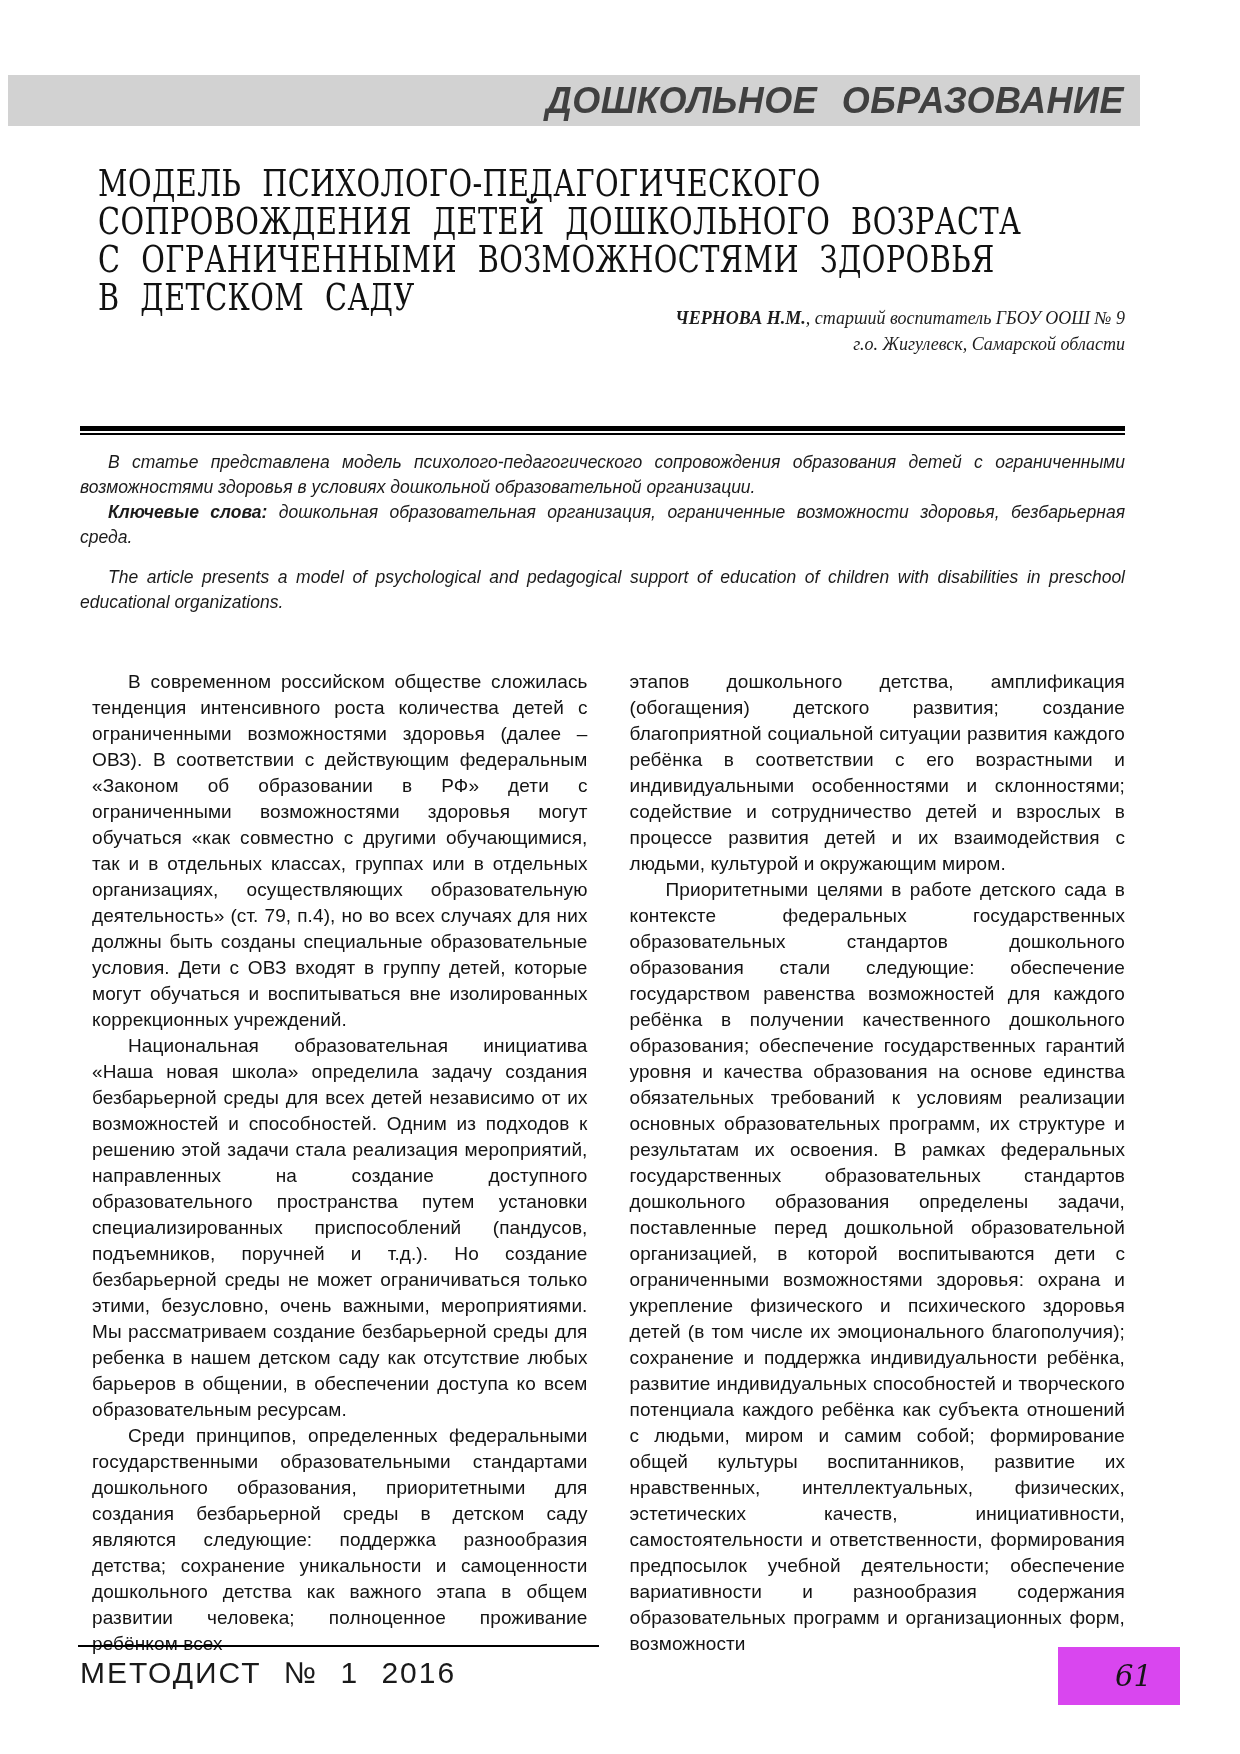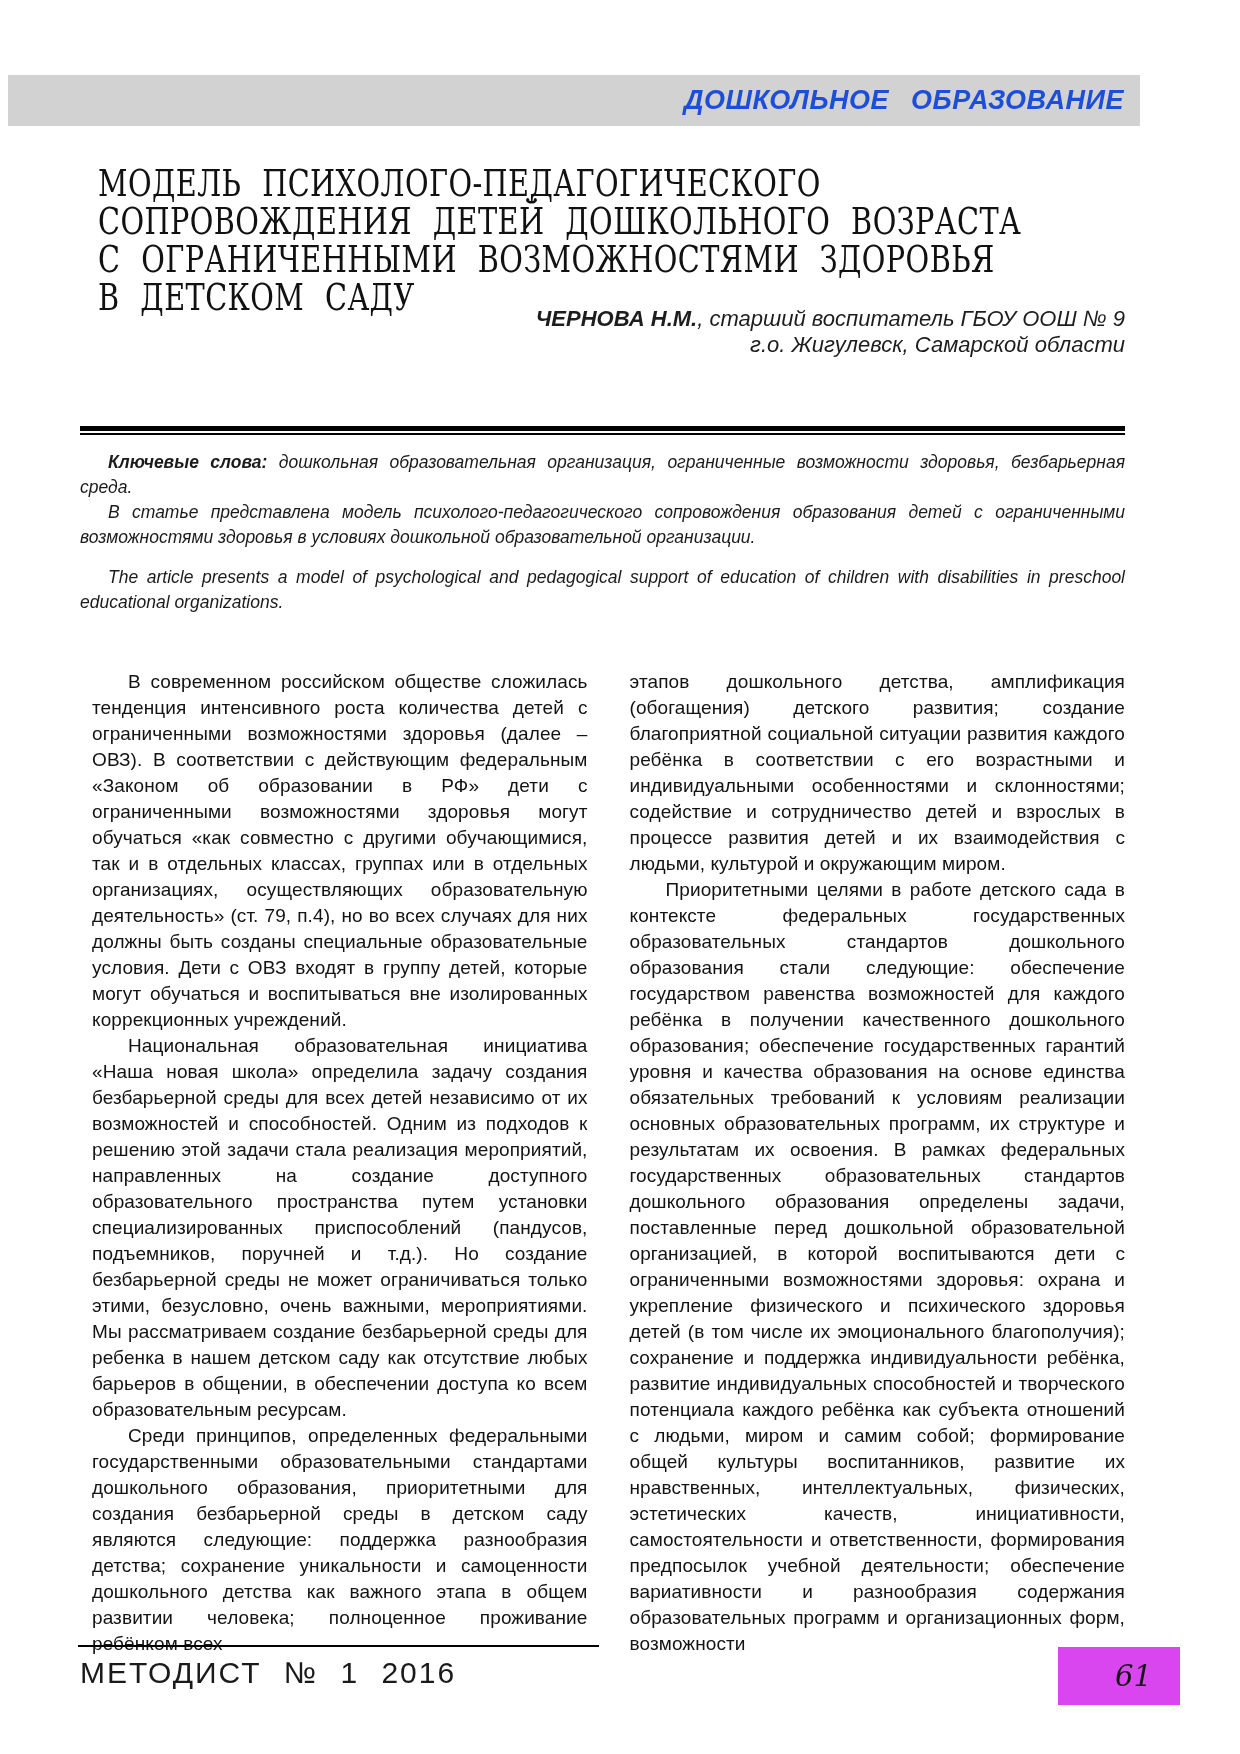--- a/index.html
+++ b/index.html
@@ -13,38 +13,38 @@
   }
   .section-bar {
     position: absolute; left: 8px; top: 75px;
     width: 1116px; height: 51px;
     background: #d2d2d2;
     display: flex; align-items: center; justify-content: flex-end;
     padding-right: 16px;
   }
   .section-bar span {
     font-style: italic; font-weight: bold;
-    font-size: 27px; letter-spacing: 0.5px; word-spacing: 14px;
-    color: #1d4ed8;
+    font-size: 36px; letter-spacing: 0.5px; word-spacing: 14px;
+    color: #404040;
   }
   .title {
     position: absolute; left: 80px; top: 146px; margin: 18px;
     font-family: "DejaVu Serif", serif; font-weight: normal;
     color: #111;
   }
   .title-line {
     display: block; white-space: nowrap;
     font-size: 36px; line-height: 38px;
     letter-spacing: 0.5px; word-spacing: 14px;
     transform: scale(0.80, 1.05); transform-origin: 0 50%;
   }
   .author-block {
     position: absolute; left: 80px; top: 306px; width: 1045px;
     text-align: right; font-style: italic;
-    font-size: 22px; line-height: 25.5px; color: #1d1d1d;
+    font-size: 18px; line-height: 25.5px; color: #1d1d1d; font-family: Liberation Serif, serif;
   }
   .author-block b { font-style: italic; }
   .rule {
     position: absolute; left: 80px; top: 426px; width: 1045px;
     height: 2px;
     border-top: 5px solid #000; border-bottom: 2px solid #000;
   }
   .abstract {
     position: absolute; left: 80px; width: 1045px;
     font-style: italic; font-size: 17.5px; line-height: 25px;
@@ -102,22 +102,22 @@
 </h1>
 
 <div class="author-block">
   <div><b>ЧЕРНОВА Н.М.</b><span>, старший воспитатель ГБОУ ООШ № 9</span></div>
   <div>г.о. Жигулевск, Самарской области</div>
 </div>
 
 <div class="rule"></div>
 
 <div class="abstract abstract-ru">
+  <p>В статье представлена модель психолого-педагогического сопровождения образования детей с ограниченными возможностями здоровья в условиях дошкольной образовательной организации.</p>
   <p><span class="kw-label">Ключевые слова:</span> <span>дошкольная образовательная организация, ограниченные возможности здоровья, безбарьерная среда.</span></p>
-  <p>В статье представлена модель психолого-педагогического сопровождения образования детей с ограниченными возможностями здоровья в условиях дошкольной образовательной организации.</p>
 </div>
 
 <div class="abstract abstract-en">
   <p>The article presents a model of psychological and pedagogical support of education of children with disabilities in preschool educational organizations.</p>
 </div>
 
 <div class="columns">
   <div class="col">
     <p>В современном российском обществе сложилась тенденция интенсивного роста количества детей с ограниченными возможностями здоровья (далее – ОВЗ). В соответствии с действующим федеральным «Законом об образовании в РФ» дети с ограниченными возможностями здоровья могут обучаться «как совместно с другими обучающимися, так и в отдельных классах, группах или в отдельных организациях, осуществляющих образовательную деятельность» (ст. 79, п.4), но во всех случаях для них должны быть созданы специальные образовательные условия. Дети с ОВЗ входят в группу детей, которые могут обучаться и воспитываться вне изолированных коррекционных учреждений.</p>
     <p>Национальная образовательная инициатива «Наша новая школа» определила задачу создания безбарьерной среды для всех детей независимо от их возможностей и способностей. Одним из подходов к решению этой задачи стала реализация мероприятий, направленных на создание доступного образовательного пространства путем установки специализированных приспособлений (пандусов, подъемников, поручней и т.д.). Но создание безбарьерной среды не может ограничиваться только этими, безусловно, очень важными, мероприятиями. Мы рассматриваем создание безбарьерной среды для ребенка в нашем детском саду как отсутствие любых барьеров в общении, в обеспечении доступа ко всем образовательным ресурсам.</p>

